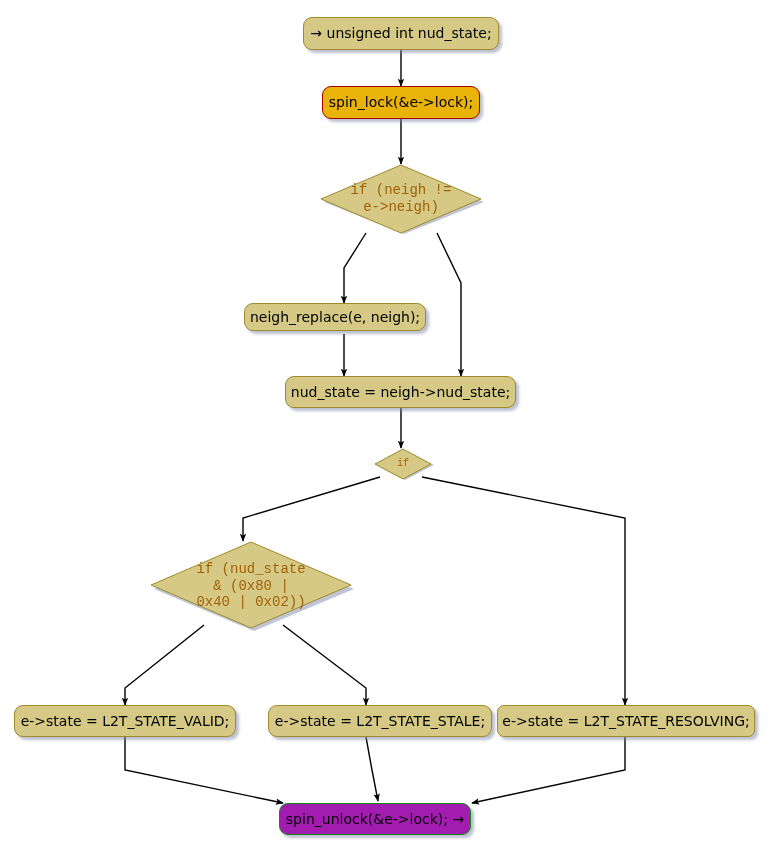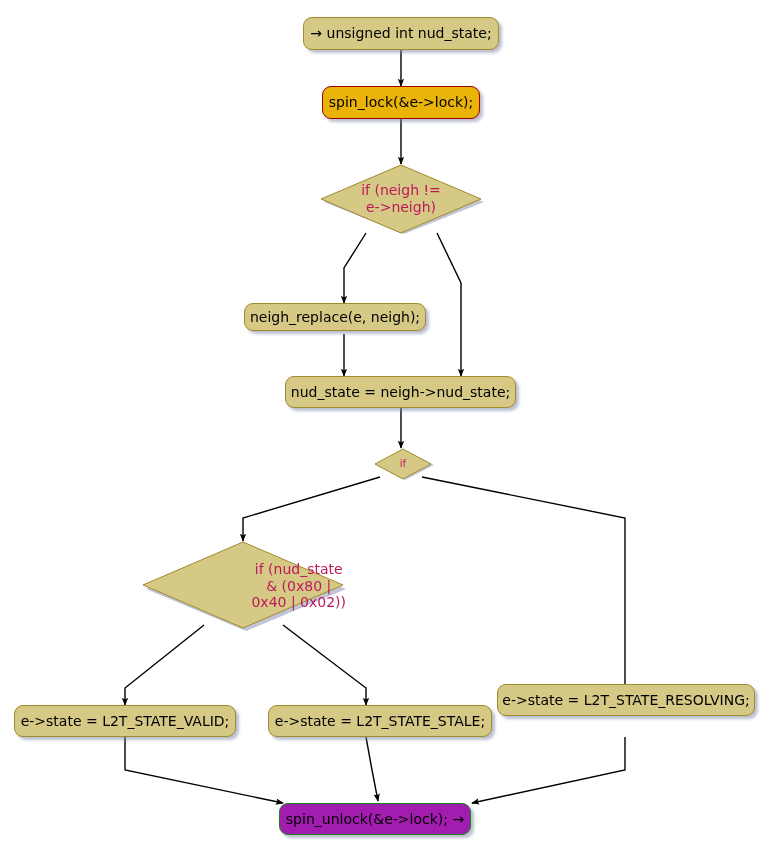--- a/index.html
+++ b/index.html
@@ -62,21 +62,22 @@
   .diamond-shape {
     position: absolute;
     left: 0; top: 0;
     width: 100%;
     height: 100%;
   }
   .diamond-label {
     position: relative;
     z-index: 2;
     font-size: 14px;
-    color: #be185d;
+    color: #a16207;
+    font-family: Liberation Mono, monospace;
   }
   .diamond-label.small {
     font-size: 10px;
   }
 </style>
 </head>
 <body>
 
 <div id="flow-root">
 
@@ -142,39 +143,39 @@
   </div>
 
   <div class="node node-diamond" style="left:372px; top:448px; width:62px; height:32px;">
     <svg class="diamond-shape" viewBox="0 0 62 32" preserveAspectRatio="none">
       <polygon points="33,3 62,17 33,32 4,17" fill="#8a95b5" opacity="0.55"></polygon>
       <polygon points="31,1 59,16 31,31 3,16" fill="#d6c986" stroke="#a08a2a" stroke-width="1"></polygon>
     </svg>
     <span class="diamond-label small">if</span>
   </div>
 
-  <div class="node node-diamond" style="left:140px; top:541px; width:206px; height:90px;justify-content:flex-end;">
+  <div class="node node-diamond" style="left:148px; top:541px; width:206px; height:90px;">
     <svg class="diamond-shape" viewBox="0 0 206 90" preserveAspectRatio="none">
       <polygon points="106,6 206,48 106,90 6,48" fill="#8a95b5" opacity="0.55"></polygon>
       <polygon points="103,1 203,44 103,87 3,44" fill="#d6c986" stroke="#a08a2a" stroke-width="1"></polygon>
     </svg>
     <span class="diamond-label">if (nud_state
 &amp; (0x80 |
 0x40 | 0x02))</span>
   </div>
 
   <div class="node node-box" style="left:14px; top:705px; width:222px; height:32px;">
     <span>e-&gt;state = L2T_STATE_VALID;</span>
   </div>
 
   <div class="node node-box" style="left:268px; top:705px; width:224px; height:32px;">
     <span>e-&gt;state = L2T_STATE_STALE;</span>
   </div>
 
-  <div class="node node-box" style="left:497px; top:684px; width:258px; height:32px;">
+  <div class="node node-box" style="left:497px; top:705px; width:258px; height:32px;border-radius:7px;">
     <span>e-&gt;state = L2T_STATE_RESOLVING;</span>
   </div>
 
   <div class="node node-box green" style="left:279px; top:803px; width:192px; height:32px;">
     <span>spin_unlock(&amp;e-&gt;lock); →</span>
   </div>
 
 </div>
 
 </body></html>

